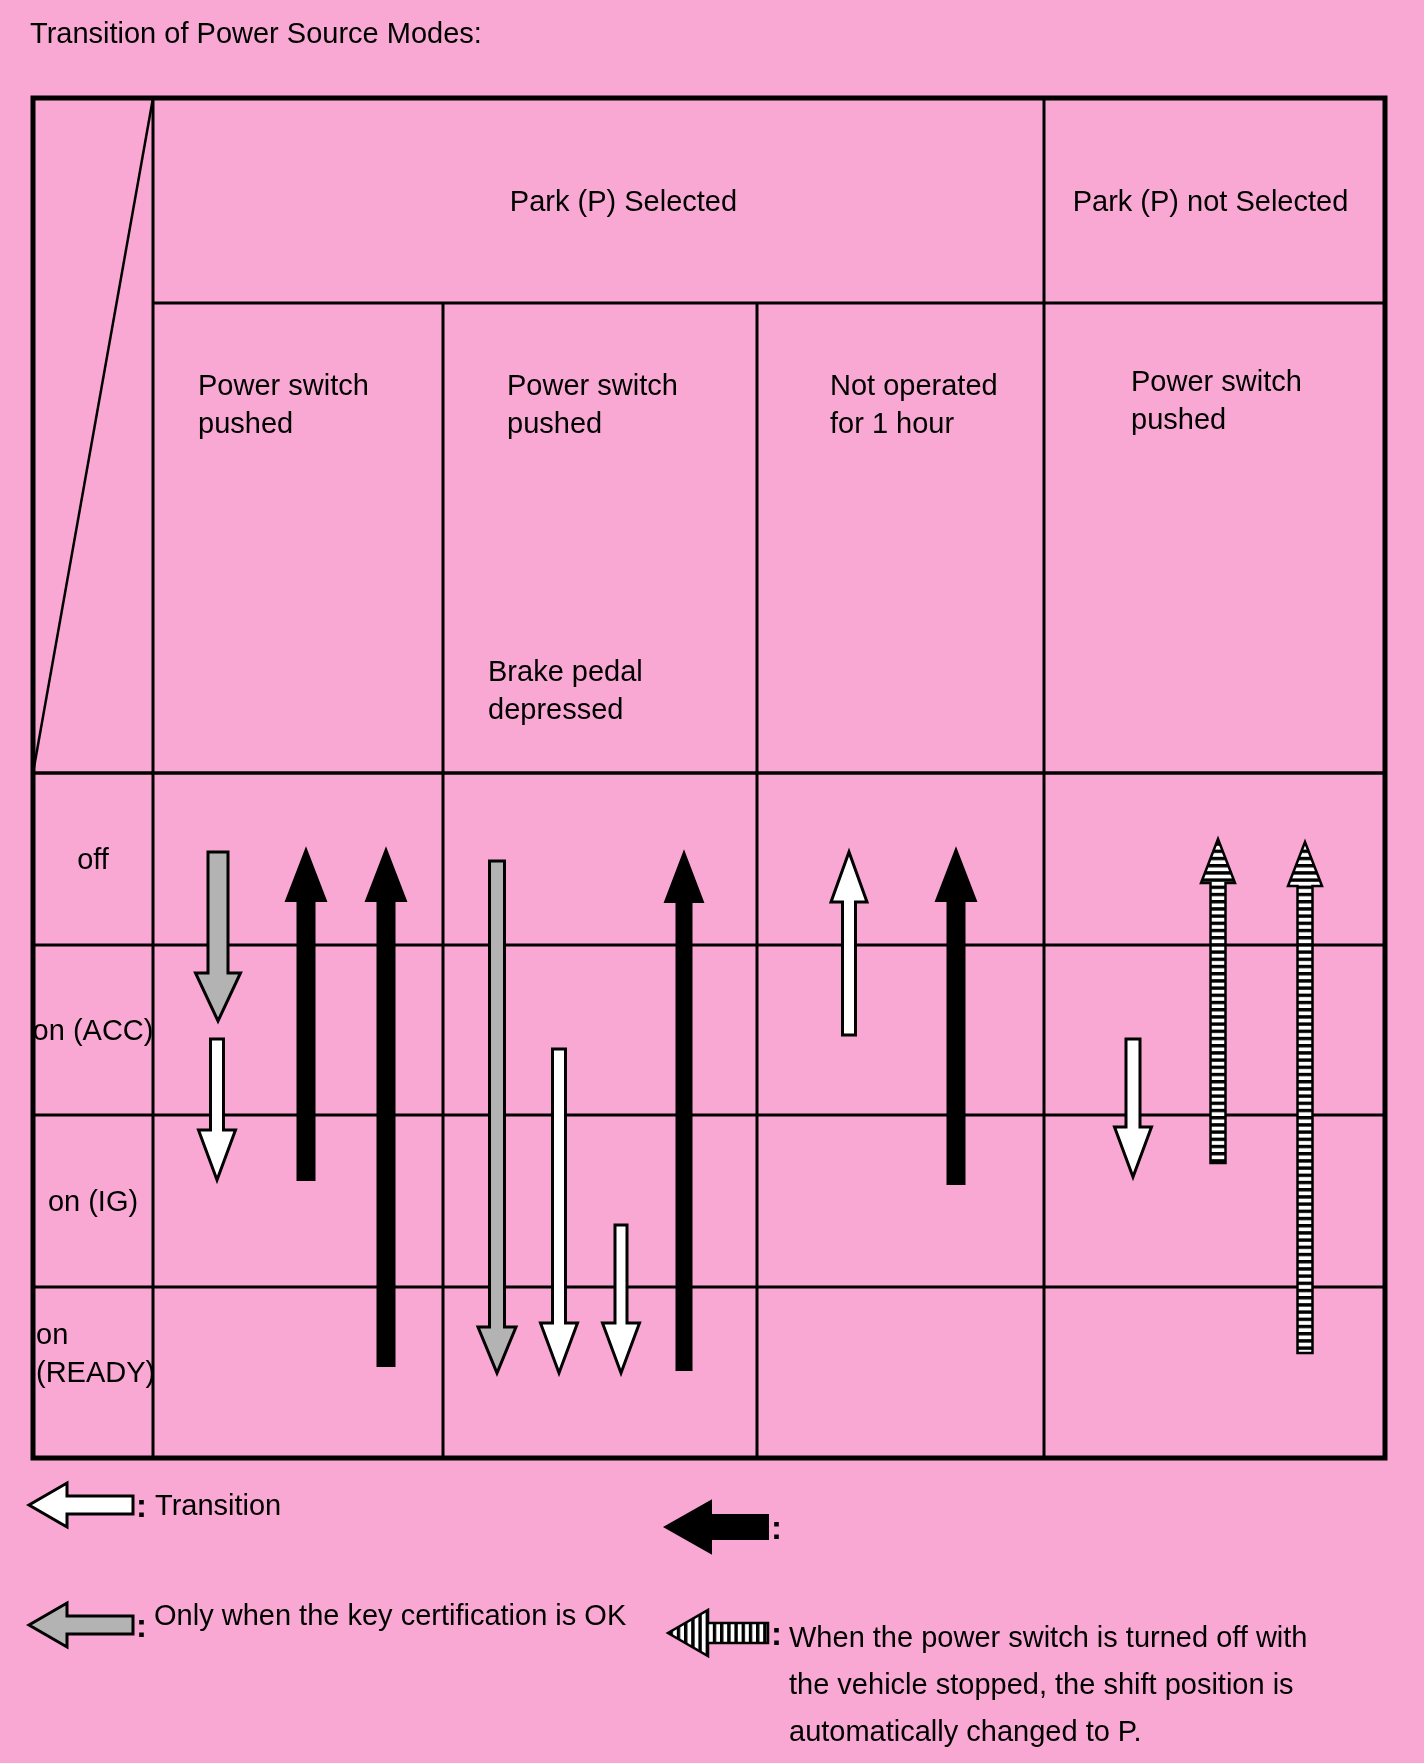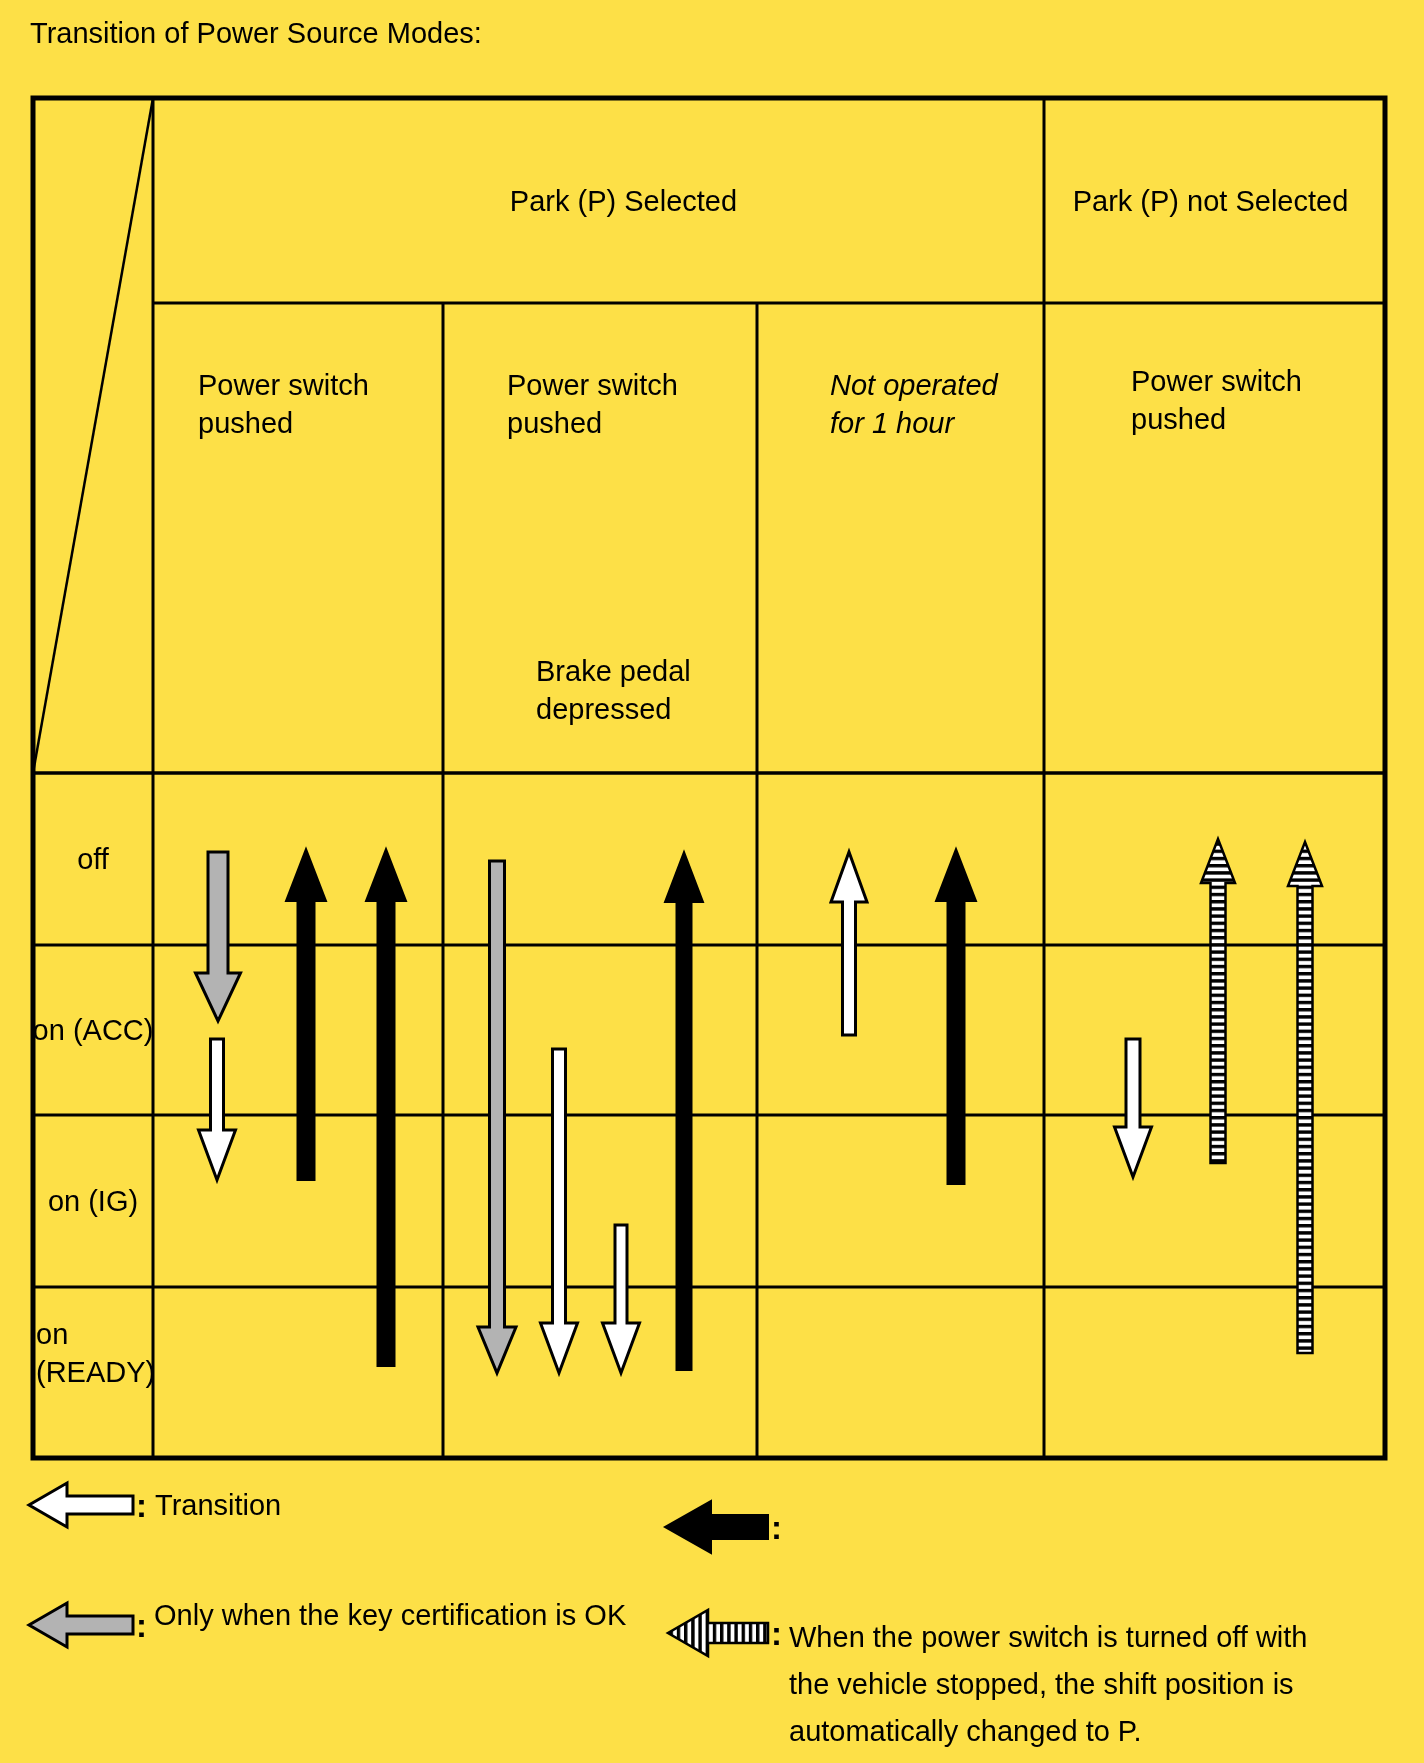--- a/index.html
+++ b/index.html
@@ -1,16 +1,16 @@
 <!DOCTYPE html>
 <html><head>
 <meta charset="utf-8">
 <style>
   html,body{margin:0;padding:0;background:#ffffff;}
-  .page{position:relative;width:1424px;height:1763px;background:#fde047;
+  .page{position:relative;width:1424px;height:1763px;background:#f9a8d4;
         font-family:"Liberation Sans", sans-serif;color:#000;overflow:hidden;}
   .abs{position:absolute;}
   .txt{font-size:29px;line-height:38px;white-space:nowrap;}
   .cellbox{display:flex;align-items:center;justify-content:center;text-align:center;}
   .rowlabel{display:flex;align-items:center;justify-content:center;}
   .colon{font-size:33px;font-weight:700;line-height:33px;}
   svg{position:absolute;left:0;top:0;}
 </style>
 </head>
 <body>
@@ -70,25 +70,25 @@
   <div class="abs txt cellbox" style="left:1040px;top:98px;width:341px;height:205px;">Park (P) not Selected</div>
 
   <div class="abs txt" style="left:198px;top:366px;">
     <div>Power switch</div>
     <div>pushed</div>
   </div>
   <div class="abs txt" style="left:507px;top:366px;">
     <div>Power switch</div>
     <div>pushed</div>
   </div>
-  <div class="abs txt" style="left:536px;top:652px;">
+  <div class="abs txt" style="left:488px;top:652px;">
     <div>Brake pedal</div>
     <div>depressed</div>
   </div>
-  <div class="abs txt" style="left:830px;top:366px;font-style:italic;">
+  <div class="abs txt" style="left:830px;top:366px;">
     <div>Not operated</div>
     <div>for 1 hour</div>
   </div>
   <div class="abs txt" style="left:1131px;top:362px;">
     <div>Power switch</div>
     <div>pushed</div>
   </div>
 
   <div class="abs txt rowlabel" style="left:33px;top:773px;width:120px;height:172px;">off</div>
   <div class="abs txt rowlabel" style="left:33px;top:945px;width:120px;height:170px;">on (ACC)</div>

